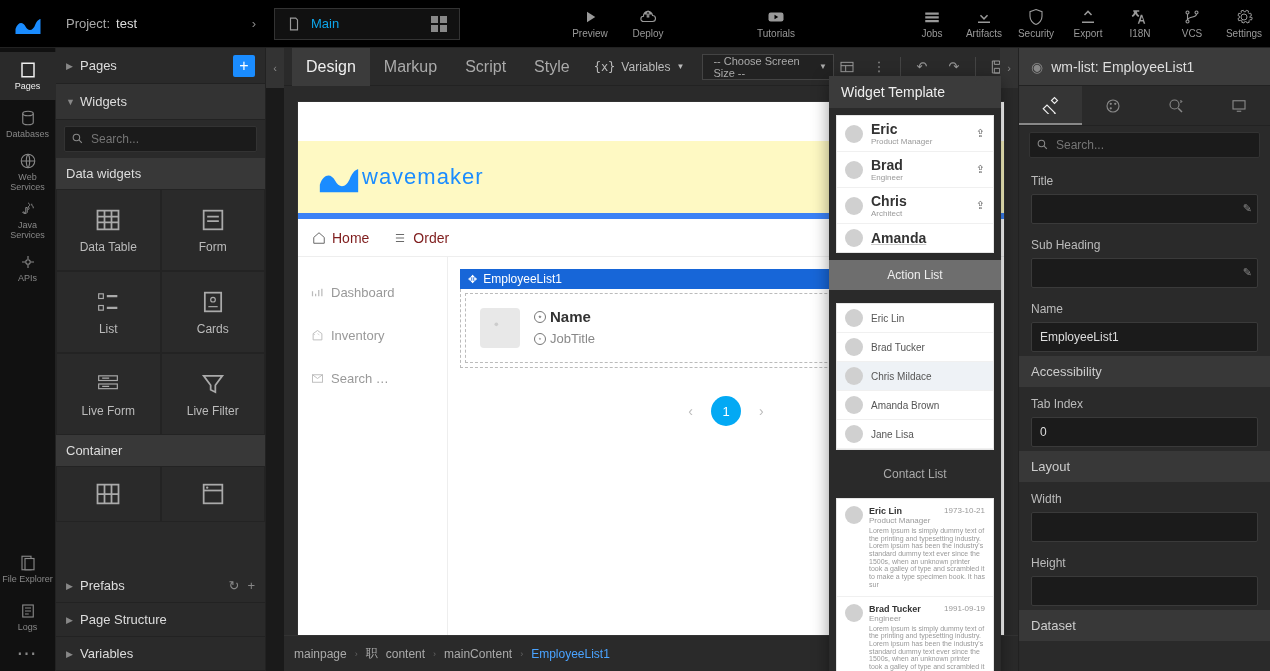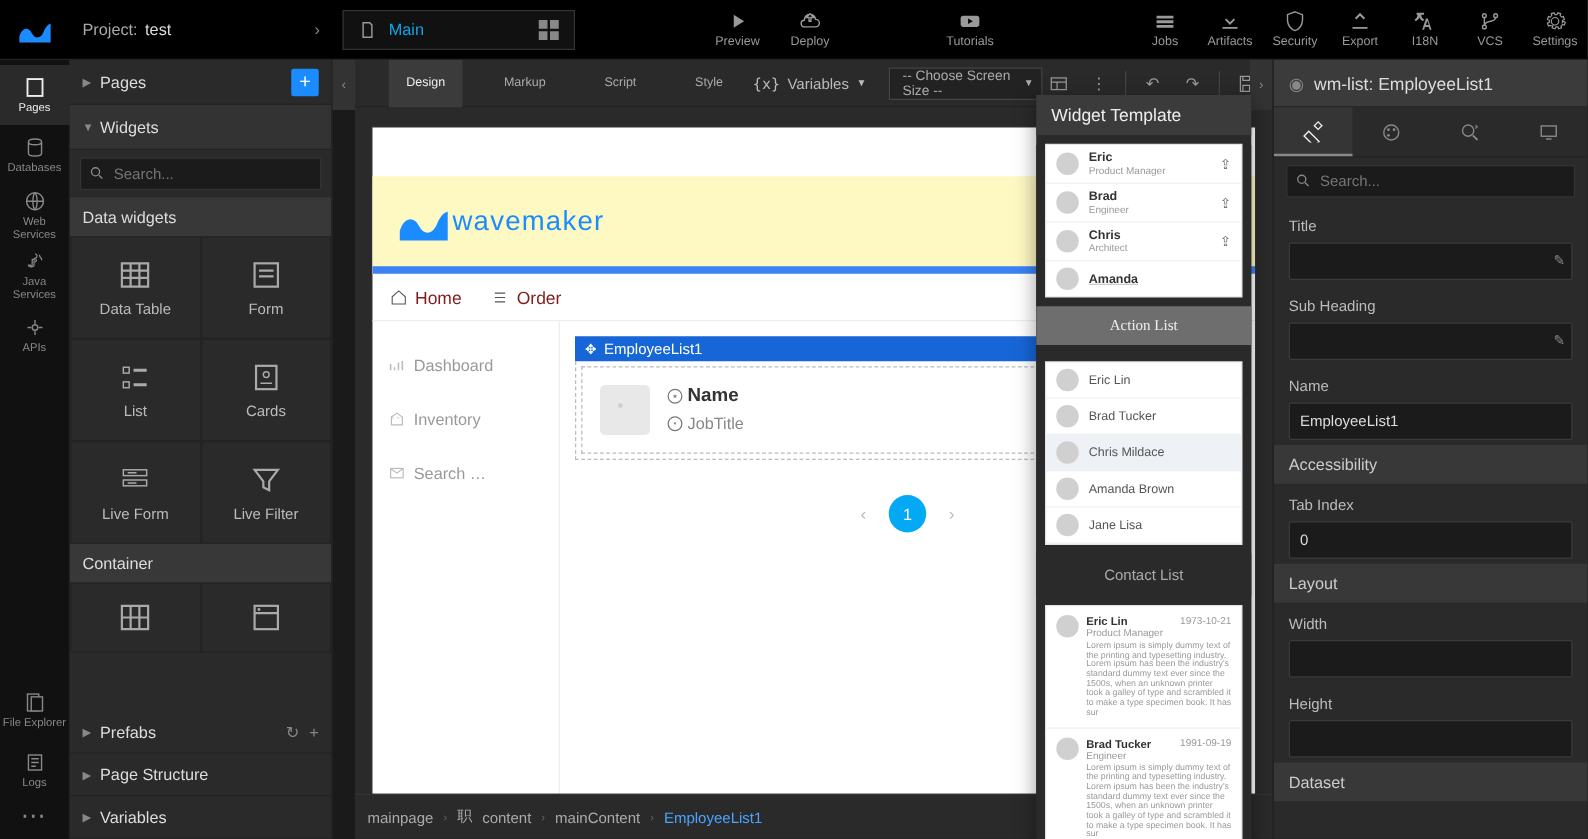--- a/index.html
+++ b/index.html
@@ -34,21 +34,21 @@
 .search-rel svg { position: absolute; left: 7px; top: 6px; width: 13px; height: 13px; color: #888; }
 .section-head { background: #383838; color: #ddd; padding: 8px 10px; font-size: 13px; }
 .widget-grid { display: grid; grid-template-columns: 1fr 1fr; }
 .widget-cell { height: 82px; border: 1px solid #232323; display: flex; flex-direction: column; align-items: center; justify-content: center; gap: 6px; color: #bbb; font-size: 12px; cursor: pointer; }
 .widget-cell svg { width: 28px; height: 28px; color: #aaa; }
 .panel-bottom { position: absolute; bottom: 0; width: 100%; }
 .panel-bottom .panel-row { height: 34px; font-size: 13px; }
 .panel-bottom .icons { margin-left: auto; display: flex; gap: 8px; color: #888; }
 .center { position: absolute; top: 48px; left: 284px; width: 734px; height: 623px; background: #2a2a2a; }
 .center-top { height: 38px; display: flex; align-items: center; padding: 0 8px; gap: 0; border-bottom: 1px solid #222; }
-.mode-tab { padding: 0 14px; height: 38px; display: flex; align-items: center; color: #aaa; cursor: pointer; font-size: 10px; margin-left: 19px; }
+.mode-tab { padding: 0 14px; height: 38px; display: flex; align-items: center; color: #aaa; cursor: pointer; font-size: 16px; }
 .mode-tab.active { background: #3b3b3b; color: #eee; }
 .vars-pill { display: flex; align-items: center; gap: 6px; padding: 0 10px; color: #bbb; cursor: pointer; font-size: 12px; }
 .screen-sel { margin-left: 8px; height: 26px; background: #222; border: 1px solid #444; color: #aaa; padding: 0 22px 0 10px; font-size: 11px; position: relative; display: flex; align-items: center; }
 .screen-sel .caret { position: absolute; right: 6px; font-size: 8px; }
 .canvas-tools { margin-left: auto; display: flex; gap: 6px; align-items: center; }
 .tool-ico { width: 26px; height: 26px; display: flex; align-items: center; justify-content: center; color: #999; cursor: pointer; }
 .divider-v { width: 1px; height: 20px; background: #444; margin: 0 2px; }
 .canvas-area { position: absolute; top: 38px; left: 0; right: 0; bottom: 24px; background: #2a2a2a; display: flex; justify-content: center; padding-top: 16px; overflow: hidden; }
 .canvas-page { width: 706px; background: #fff; height: 560px; box-shadow: 0 0 0 1px #333; position: relative; }
 .wm-header { height: 78px; background: #fef9c3; border-bottom: 6px solid #3b82f6; display: flex; align-items: center; padding: 0 18px; margin-top: 39px; }
@@ -79,24 +79,24 @@
 .breadcrumb-bar .sep { color: #666; font-size: 9px; }
 .breadcrumb-bar .active { color: #4aa3ff; }
 .template-dropdown { position: absolute; top: 76px; left: 829px; width: 172px; background: #fff; box-shadow: 0 4px 16px rgba(0,0,0,.4); z-index: 50; }
 .template-header { background: #3b3b3b; color: #eee; font-size: 14px; padding: 8px 12px; position: relative; }
 .template-header::before { content: ""; position: absolute; top: -6px; right: 14px; border: 6px solid transparent; border-bottom-color: #3b3b3b; }
 .tmpl-card { background: #fff; margin: 8px; box-shadow: 0 0 0 1px #e5e5e5; }
 .tmpl-row { display: flex; align-items: center; padding: 5px 8px; gap: 8px; border-bottom: 1px solid #f0f0f0; font-size: 10px; }
 .tmpl-row:last-child { border-bottom: none; text-decoration: underline; }
 .tmpl-avatar { width: 18px; height: 18px; border-radius: 50%; background: #d0d0d0; flex-shrink: 0; }
 .tmpl-row .info { flex: 1; display: flex; flex-direction: column; }
-.tmpl-row .info .nm { font-weight: 600; color: #333; font-size: 10px; }
+.tmpl-row .info .nm { font-weight: 600; color: #333; font-size: 14px; }
 .tmpl-row .info .rl { color: #999; font-size: 8px; }
 .tmpl-row .share { color: #666; font-size: 11px; }
-.tmpl-label { background: #6e6e6e; color: #eee; text-align: center; padding: 8px; font-size: 12px; font-family: Liberation Serif, serif; }
+.tmpl-label { background: #6e6e6e; color: #eee; text-align: center; padding: 8px; font-size: 12px; }
 .tmpl-label2 { text-align: center; padding: 10px; font-size: 12px; color: #aaa; background: #2a2a2a; }
 .tmpl-contact-row { display: flex; align-items: center; padding: 5px 8px; gap: 8px; border-bottom: 1px solid #f0f0f0; font-size: 10px; color: #555; }
 .tmpl-contact-row.sel { background: #eef2f6; }
 .tmpl-email-row { padding: 7px 8px; border-bottom: 1px solid #f0f0f0; font-size: 8px; color: #666; display: flex; gap: 6px; }
 .tmpl-email-row .txt { flex: 1; }
 .tmpl-email-row .nm { font-weight: 600; color: #333; font-size: 9px; }
 .tmpl-email-row .rl { color: #999; font-size: 8px; }
 .tmpl-email-row .dt { color: #999; font-size: 8px; }
 .tmpl-email-row .body { font-size: 7px; color: #999; margin-top: 2px; line-height: 1.1; }
 .right-panel { position: absolute; top: 48px; right: 0; width: 252px; height: 623px; background: #2a2a2a; border-left: 1px solid #222; overflow-y: auto; }

